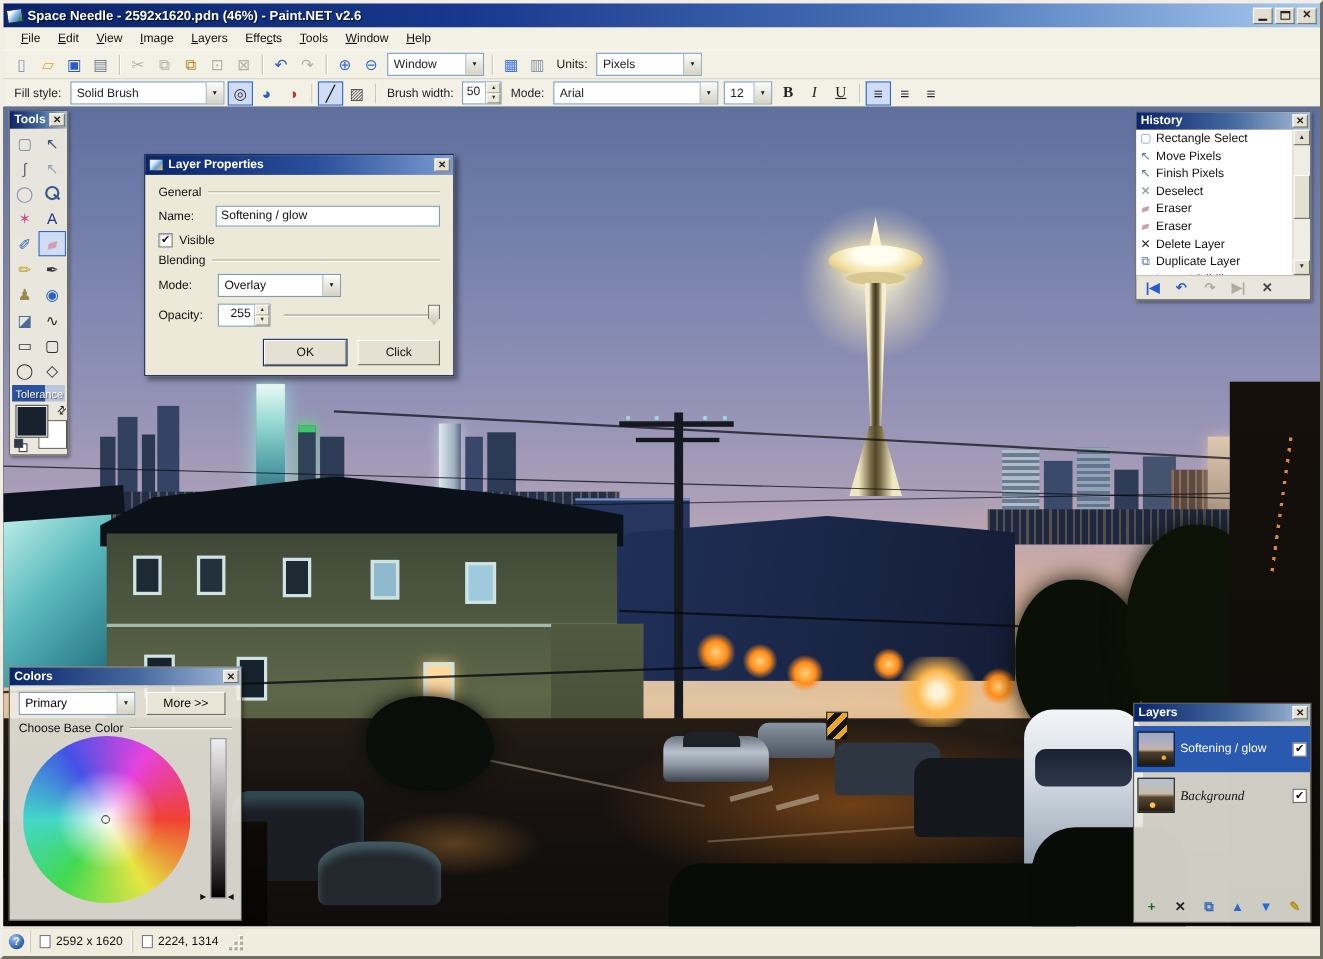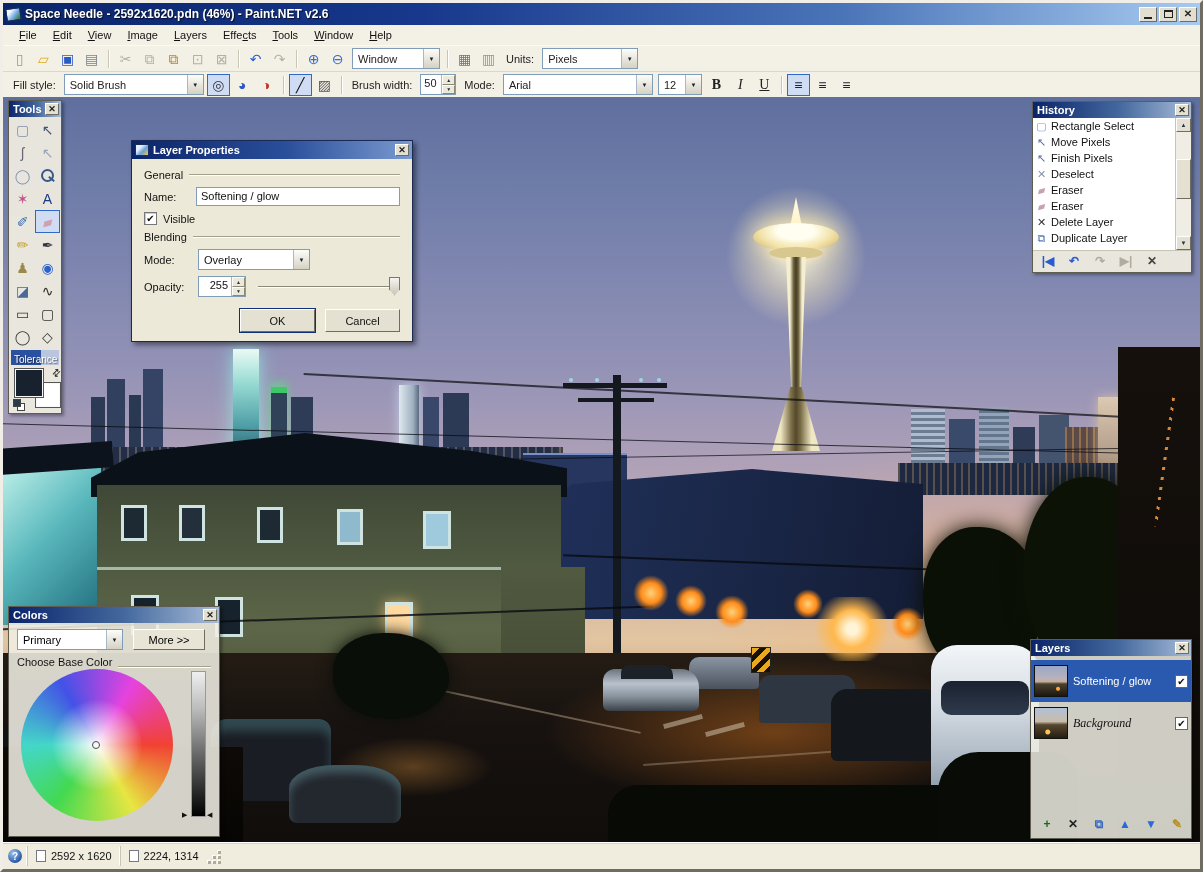--- a/index.html
+++ b/index.html
@@ -91,21 +91,21 @@
   .lthumb.bg{background:radial-gradient(circle at 40% 80%,#ffc25a 0 2px,transparent 3px),linear-gradient(180deg,#b2c0d6 0%,#c8bcaa 45%,#57472f 56%,#251d12 100%);}
   .lname{flex:1;white-space:nowrap;overflow:hidden;}
   .lname.it{font-style:italic;font-family:"Liberation Serif",serif;font-size:12px;}
   .lcheck{width:13px;height:13px;flex:0 0 13px;background:#fff;border:1px solid #666;font-size:10px;line-height:12px;text-align:center;color:#111;}
   .lbuttons{position:absolute;left:0;right:0;bottom:2px;height:24px;display:flex;align-items:center;gap:6px;padding-left:6px;}
   .lbtn{width:20px;height:18px;display:flex;align-items:center;justify-content:center;font-size:12px;font-weight:bold;}
   
   .colorspanel{left:5px;top:509px;width:212px;height:231px;background:rgba(240,238,228,.88);}
   .crow{display:flex;align-items:center;gap:8px;padding:6px 6px 2px 6px;}
   .morebtn{width:72px;height:21px;background:#e8e5d6;border:1px solid;border-color:#fff #6f6d62 #6f6d62 #fff;display:flex;align-items:center;justify-content:center;font-size:11px;}
-  .clabel-row{display:flex;align-items:flex-end;gap:6px;padding:4px 8px 0 8px;font-size:11px;color:#111;}
+  .clabel-row{display:flex;align-items:center;gap:6px;padding:4px 8px 0 8px;font-size:11px;color:#111;}
   .wheel{position:absolute;left:12px;top:62px;width:152px;height:152px;border-radius:50%;background:radial-gradient(circle closest-side,#fff 0%,rgba(255,255,255,.85) 10%,rgba(255,255,255,0) 60%),conic-gradient(from 90deg,#f33a2a,#e8e83a 60deg,#3ada4a 125deg,#3ad8c8 180deg,#3a4ae8 240deg,#e83ae0 300deg,#f33a2a 360deg);opacity:.94;}
   .wheel-marker{position:absolute;left:71px;top:72px;width:8px;height:8px;border:1.5px solid #444;border-radius:50%;}
   .vslider{position:absolute;left:182px;top:64px;width:15px;height:146px;border:1px solid #999;background:linear-gradient(180deg,#efefef 0%,#bdbdbd 25%,#6e6e6e 55%,#000 100%);}
   .vmark-l{position:absolute;left:173px;top:204px;font-size:7px;color:#111;}
   .vmark-r{position:absolute;left:198px;top:204px;font-size:7px;color:#111;}
   
   .statusbar{height:27px;flex:0 0 27px;background:#f0eddf;border-top:1px solid #fff;box-shadow:inset 0 1px 0 #d8d4c4;display:flex;align-items:center;font-size:11px;color:#111;padding-left:5px;}
   .helpicon{width:14px;height:14px;border-radius:50%;background:radial-gradient(circle at 35% 30%,#9ac4f0,#2a5aa8 70%);color:#fff;font-size:10px;font-weight:bold;display:flex;align-items:center;justify-content:center;margin-right:5px;flex:0 0 auto;}
   .hint{flex:1;white-space:nowrap;overflow:hidden;}
   .sseg{display:flex;align-items:center;gap:5px;padding:0 8px;border-left:1px solid #c9c5b5;box-shadow:-2px 0 0 -1px #fff;height:20px;white-space:nowrap;}
@@ -501,21 +501,21 @@
                 <span class="spin-dn">▼</span>
               </span>
           </span>
           <span class="slider">
             <span class="slider-track"></span>
             <span class="slider-thumb"></span>
           </span>
         </div>
         <div class="dbuttons">
           <span class="btn default">OK</span>
-          <span class="btn">Cancel</span>
+          <span class="btn">Click</span>
         </div>
       </div>
     </div>
 
     <div class="panel history">
       <div class="ptitle">
         <span>History</span>
         <span class="pclose">✕</span>
       </div>
       <div class="hbody">

